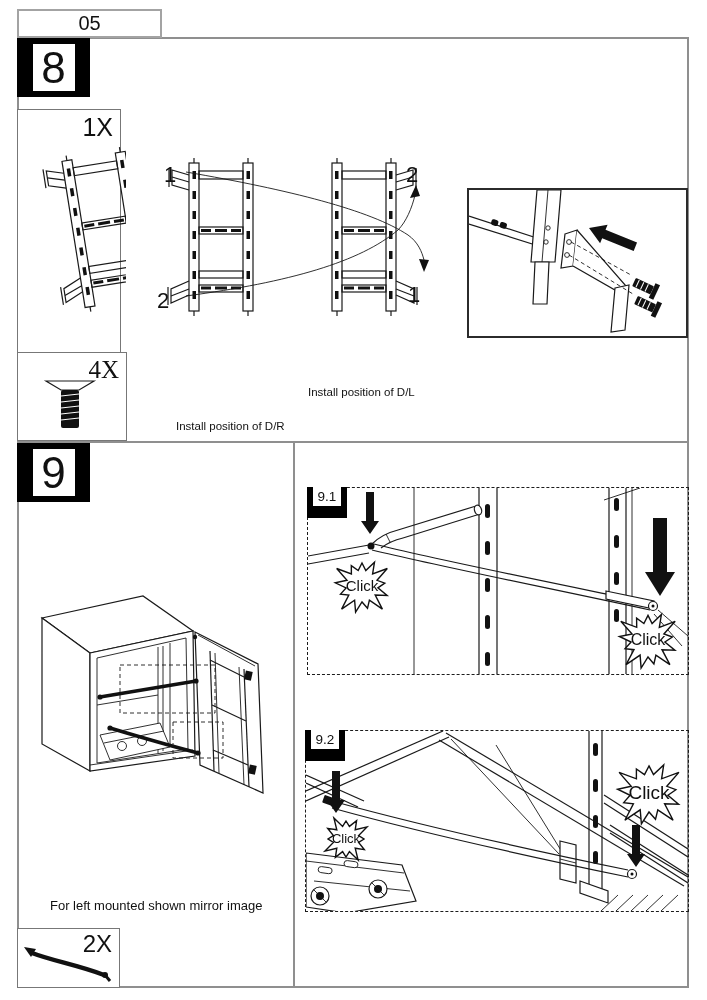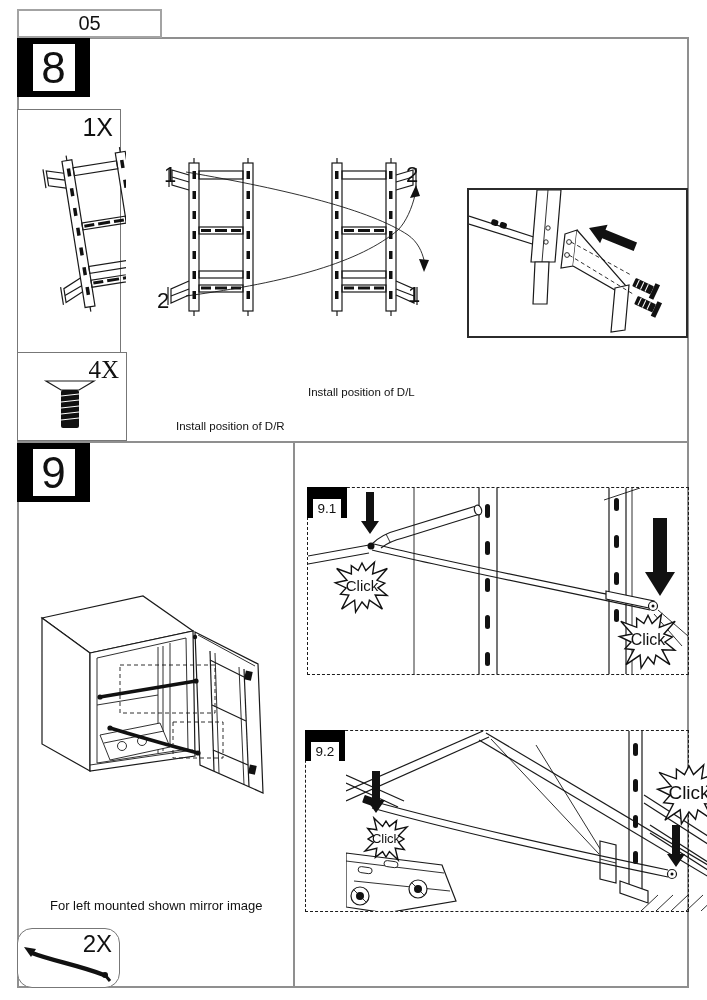--- a/index.html
+++ b/index.html
@@ -14,21 +14,21 @@
        font-size:44px;line-height:47px;}
   .heading{left:173px;top:40px;font-size:15px;line-height:19px;white-space:pre;}
   .part-box{border:1.5px solid #777;box-sizing:border-box;background:#fff;}
   .qty{position:absolute;right:7px;top:3px;font-size:25px;}
   .caption{font-size:11.5px;}
   .detail-box{left:467px;top:188px;width:221px;height:150px;border:2px solid #2b2b2b;box-sizing:border-box;}
   .divider-h{left:17px;top:441px;width:672px;height:2px;background:#8f8f8f;}
   .divider-v{left:293px;top:442px;width:2px;height:546px;background:#8f8f8f;}
   .sub-panel{border:1px dashed #1c1c1c;box-sizing:border-box;}
   .sub-label{position:absolute;left:-1px;top:-1px;width:40px;height:31px;background:#000;
-       display:flex;align-items:flex-end;justify-content:center;}
+       display:flex;align-items:flex-start;justify-content:center;}
   .sub-label-inner{width:28px;height:19px;background:#fff;display:flex;align-items:center;justify-content:center;
        font-size:13.5px;}
   .note{font-size:13px;}
   svg{display:block;}
   svg text{font-family:"Liberation Sans",sans-serif;fill:#111;}
   .ln{stroke:#1a1a1a;stroke-width:1.2;fill:none;}
   .lnthin{stroke:#1a1a1a;stroke-width:0.9;fill:none;}
   .fillwhite{fill:#fff;}
   .dk{fill:#111;stroke:none;}
   .dash{stroke:#1a1a1a;stroke-width:0.9;fill:none;stroke-dasharray:4 3;}
@@ -224,21 +224,21 @@
     <circle cx="166" cy="96" r="2.6" class="dk"></circle>
   <path d="M80,143 C110,152 145,162 168,168" stroke="#111" stroke-width="3.4" fill="none"></path>
   <circle cx="80" cy="143" r="2.6" class="dk"></circle>
     <circle cx="168" cy="168" r="2.6" class="dk"></circle>
   <rect x="90" y="80" width="95" height="48" class="dash"></rect>
   <rect x="143" y="137" width="50" height="36" class="dash"></rect>
 </svg>
 
 <div class="abs note" style="left:50px;top:898px;">For left mounted shown mirror image</div>
 
-<div class="abs part-box" style="left:17px;top:928px;width:103px;height:60px;border-radius:15px;">
+<div class="abs part-box" style="left:17px;top:928px;width:103px;height:60px;">
   <span class="qty" style="font-size:24px;top:1px;">2X</span>
   <svg width="99" height="56" viewBox="0 0 99 56">
     <path d="M14,24 C35,32 60,36 86,46" stroke="#111" stroke-width="4.5" fill="none" stroke-linecap="round"></path>
     <polygon points="6,18 18,20 13,28" class="dk"></polygon>
     <circle cx="87" cy="46" r="3" class="dk"></circle>
     <line x1="87" y1="46" x2="92" y2="52" stroke="#111" stroke-width="3"></line>
   </svg>
 </div>
 
 <div class="abs sub-panel" style="left:307px;top:487px;width:382px;height:188px;">
@@ -292,21 +292,21 @@
       <polygon class="burst" points="0.0,-23.0 3.8,-15.5 12.5,-23.8 10.6,-12.0 25.3,-17.5 15.0,-5.7 22.8,-2.8 15.9,1.9 25.1,9.5 13.2,9.1 20.4,23.1 7.4,14.2 5.5,22.3 -0.0,16.0 -6.4,26.1 -7.4,14.2 -20.4,23.1 -13.2,9.1 -21.5,8.1 -15.9,1.9 -26.7,-3.2 -15.0,-5.7 -25.3,-17.5 -10.6,-12.0 -10.7,-20.3 -3.8,-15.5"></polygon>
       <text y="5" font-size="15" text-anchor="middle">Click</text>
     </g>
     <g transform="translate(340,152)">
       <polygon class="burst" points="0.0,-24.6 4.1,-16.5 13.4,-25.5 11.3,-12.7 27.2,-18.7 15.9,-6.0 24.4,-3.0 16.9,2.0 26.9,10.2 14.0,9.7 21.9,24.7 7.9,15.1 5.9,23.9 -0.0,17.0 -6.9,28.0 -7.9,15.1 -21.9,24.7 -14.0,9.7 -23.0,8.7 -16.9,2.0 -28.6,-3.5 -15.9,-6.0 -27.2,-18.7 -11.3,-12.7 -11.4,-21.8 -4.1,-16.5"></polygon>
       <text y="5" font-size="16" text-anchor="middle">Click</text>
     </g>
   </svg>
 </div>
 
-<div class="abs sub-panel" style="left:305px;top:730px;width:384px;height:182px;padding-left:40px;">
+<div class="abs sub-panel" style="left:305px;top:730px;width:384px;height:182px;">
   <div class="sub-label">
     <div class="sub-label-inner">9.2</div>
   </div>
   <svg width="382" height="180" viewBox="0 0 382 180">
     <line x1="137" y1="0" x2="0" y2="60" class="ln"></line>
     <line x1="143" y1="6" x2="0" y2="70" class="ln"></line>
     <line x1="140" y1="2" x2="382" y2="146" class="ln"></line>
     <line x1="133" y1="9" x2="378" y2="155" class="ln"></line>
     <line x1="145" y1="8" x2="253" y2="123" class="lnthin"></line>
     <line x1="190" y1="14" x2="256" y2="121" class="lnthin"></line>

